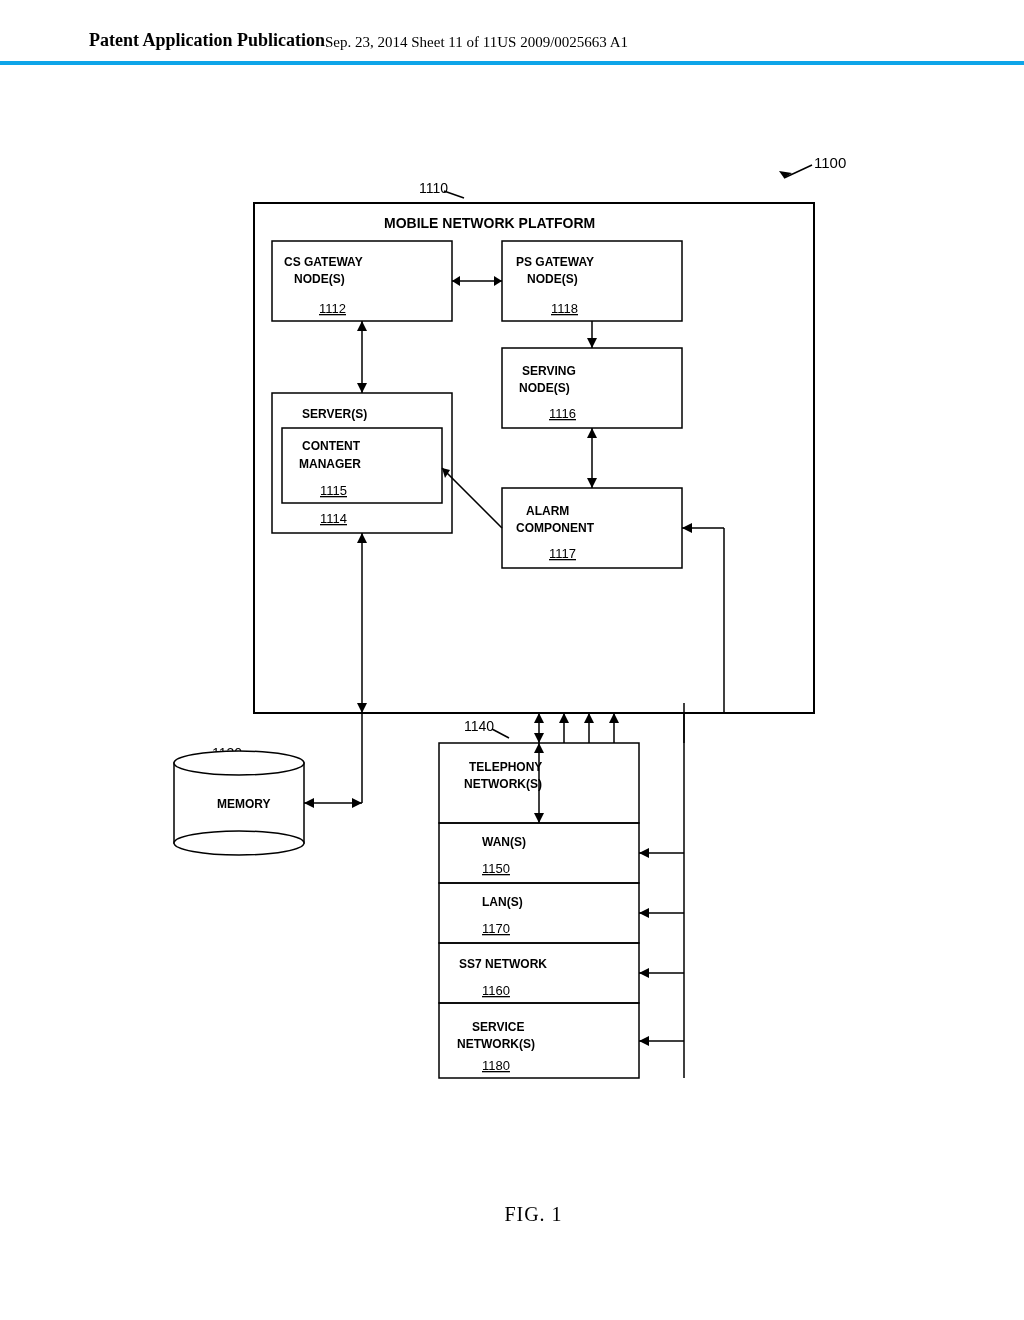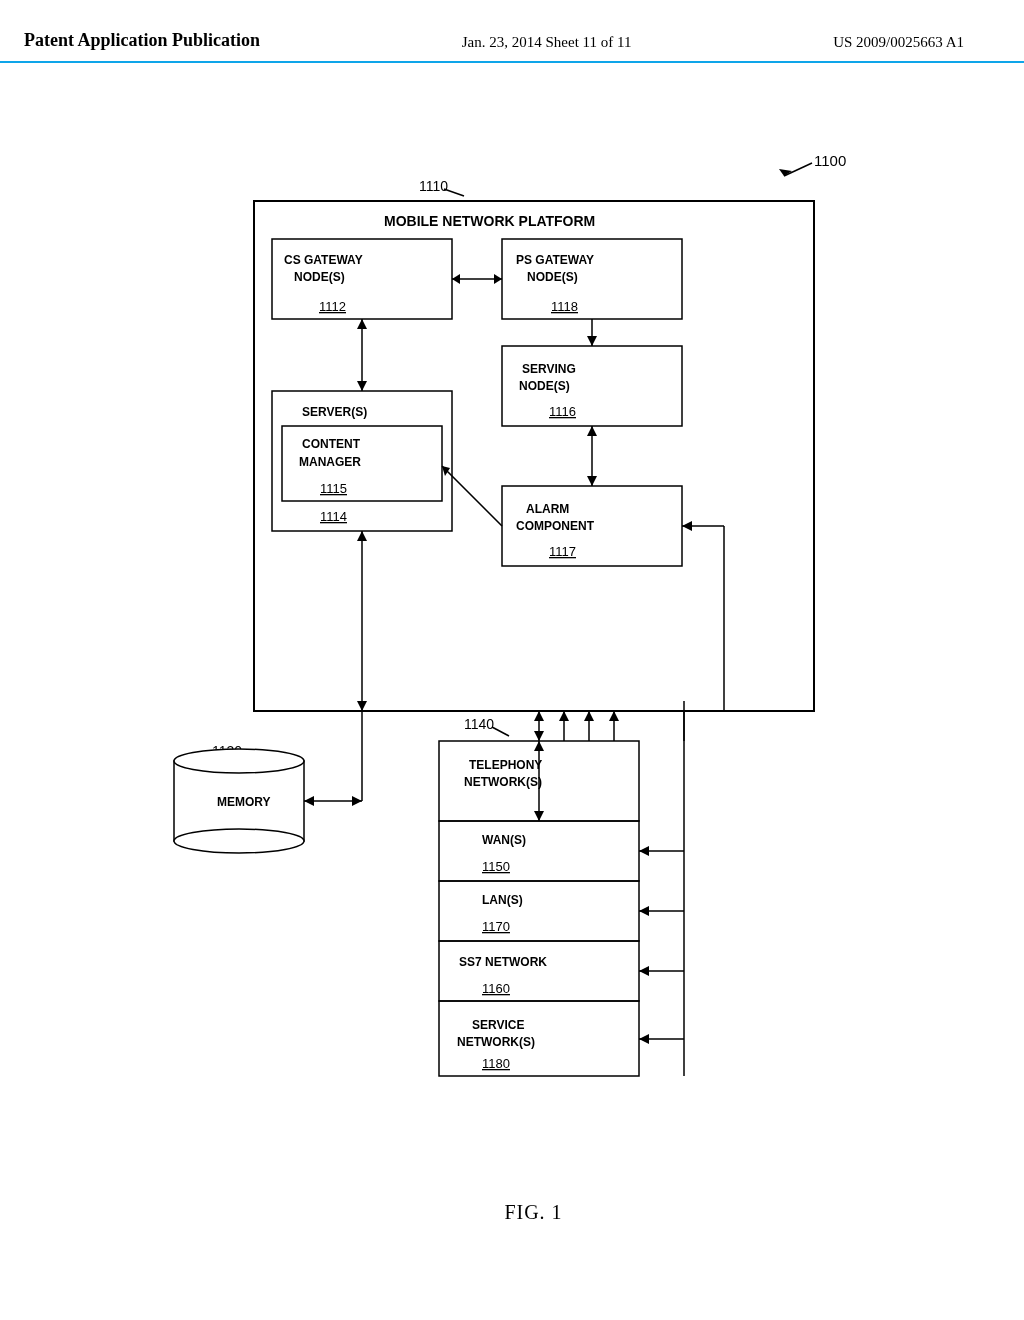--- a/index.html
+++ b/index.html
@@ -8,24 +8,23 @@
       font-family: 'Times New Roman', Times, serif;
       width: 1024px;
       min-height: 1320px;
       position: relative;
       overflow: hidden;
     }
 
     
     .header {
       display: flex;
-      justify-content: space-between;
       align-items: flex-start;
-      padding: 30px 60px 10px 24px;
-      border-bottom: 2px solid #0ea5e9;
+      padding: 30px 60px 10px 89px;
+      border-bottom: 4px solid #0ea5e9;
     }
     .header-left {
       font-weight: bold;
       font-size: 18px;
     }
     .header-center {
       font-size: 15px;
       text-align: center;
       padding-top: 4px;
     }
@@ -57,21 +56,21 @@
       margin-top: 40px;
       font-weight: normal;
       letter-spacing: 1px;
     }
   </style>
 </head>
 <body>
 
 <div class="header">
   <div class="header-left">Patent Application Publication</div>
-  <div class="header-center">Jan. 23, 2014  Sheet 11 of 11</div>
+  <div class="header-center">Sep. 23, 2014  Sheet 11 of 11</div>
   <div class="header-right">US 2009/0025663 A1</div>
 </div>
 
 <div class="main">
   <div class="diagram-container">
     <svg width="820" height="1050" viewBox="0 0 820 1050" xmlns="http://www.w3.org/2000/svg" font-family="Arial, sans-serif" font-size="13">
 
       <text x="690" y="55" font-size="15">1100</text>
       <line x1="688" y1="52" x2="660" y2="65" stroke="#000" stroke-width="1.5"></line>
       <polygon points="660,65 655,58 668,60" fill="#000"></polygon>

